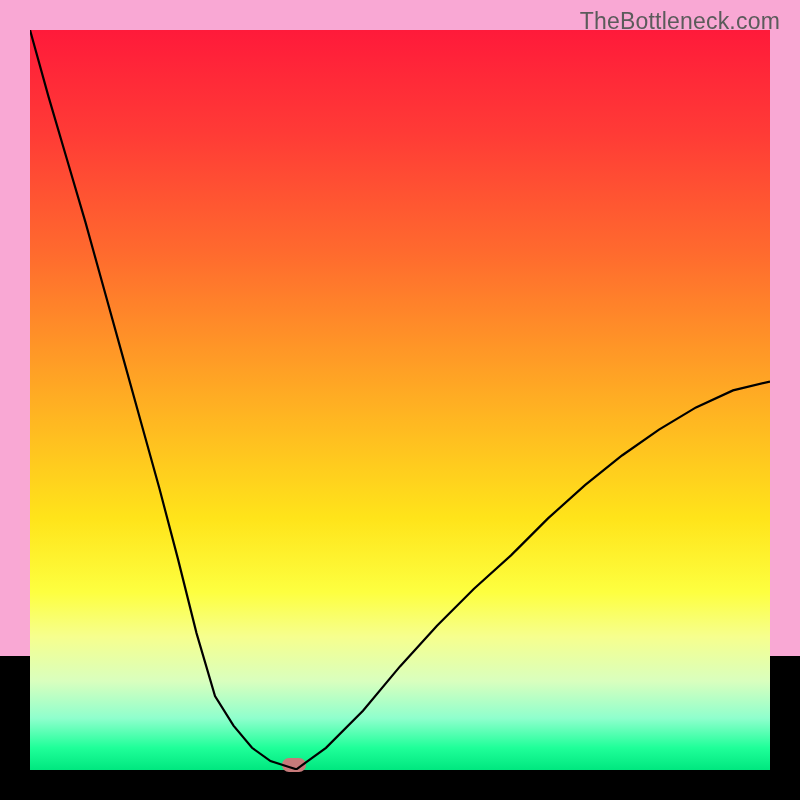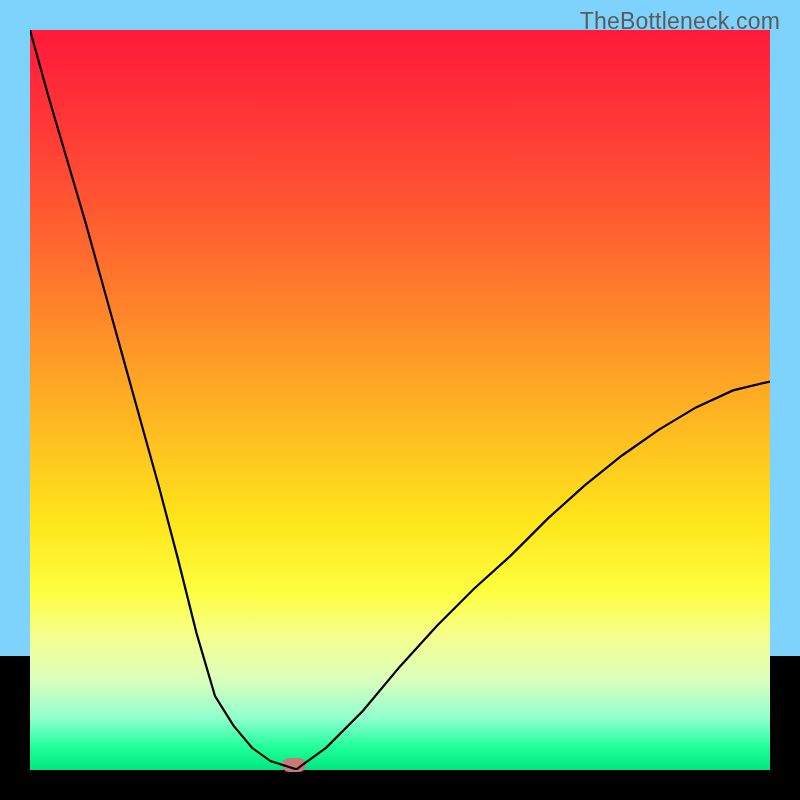--- a/index.html
+++ b/index.html
@@ -1,17 +1,17 @@
 <!DOCTYPE html>
 <html><head>
   <meta charset="utf-8">
   <style>
     * { margin: 0; padding: 0; box-sizing: border-box; }
     body { width: 800px; height: 800px; background: #000; position: relative; font-family: Arial, sans-serif; }
-    .outer { width: 800px; height: 656px; background: #7dd3fc; position: relative; }
+    .outer { width: 800px; height: 656px; background: #f9a8d4; position: relative; }
     .watermark { position: absolute; top: 8px; right: 20px; font-size: 23px; color: #5b5b5b; font-weight: 500; letter-spacing: 0.2px; }
     .plot-area { position: absolute; top: 30px; left: 30px; width: 740px; height: 740px; background: linear-gradient(to bottom, #ff1a3a 0%, #ff3b36 14%, #ff6a2e 30%, #ffa724 48%, #ffe41a 66%, #fdff40 76%, #f6ff8e 82%, #d9ffbe 88%, #8fffcd 93%, #1fff99 97%, #00e77f 100%); }
     .marker { position: absolute; width: 24px; height: 14px; background: #c77a7a; border-radius: 7px; left: 252px; top: 728px; }
     svg.curve { position: absolute; top: 0; left: 0; width: 740px; height: 740px; pointer-events: none; }
     svg.curve path { stroke: #000; stroke-width: 2.2; fill: none; }
   </style>
 </head>
 <body>
 
 <div class="outer">

